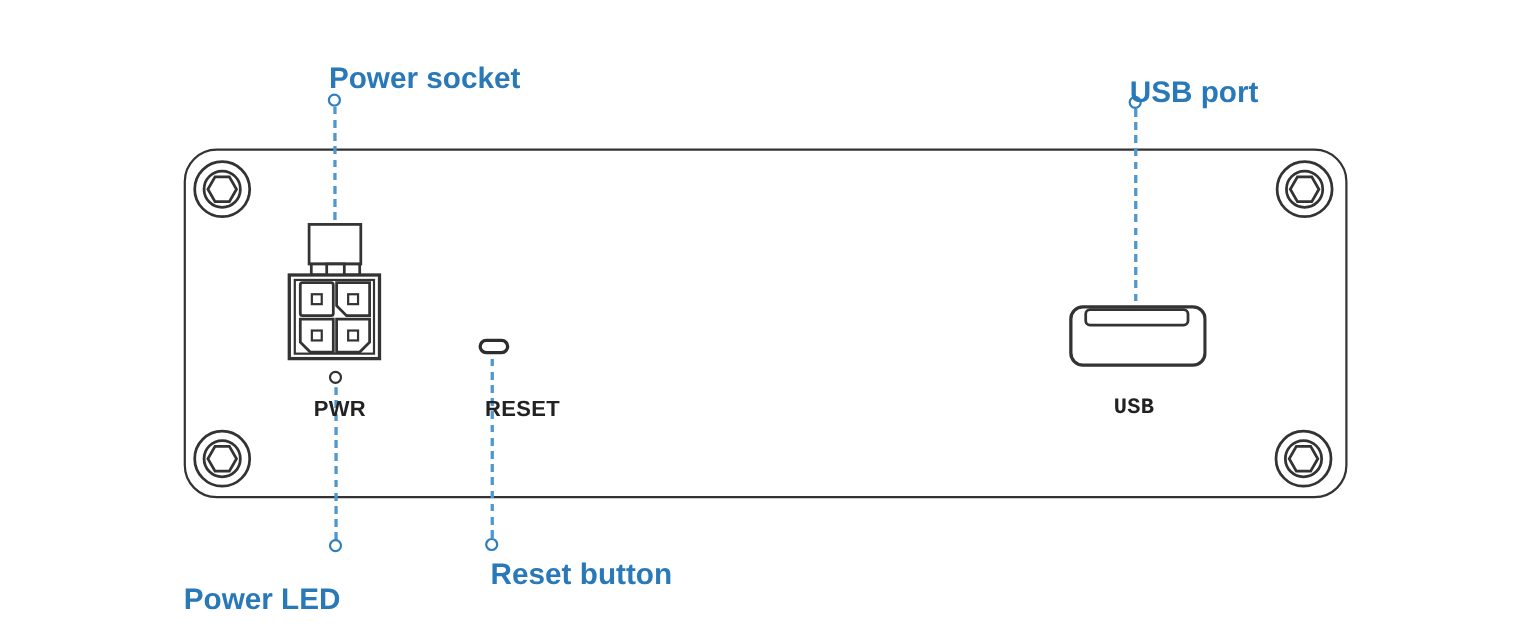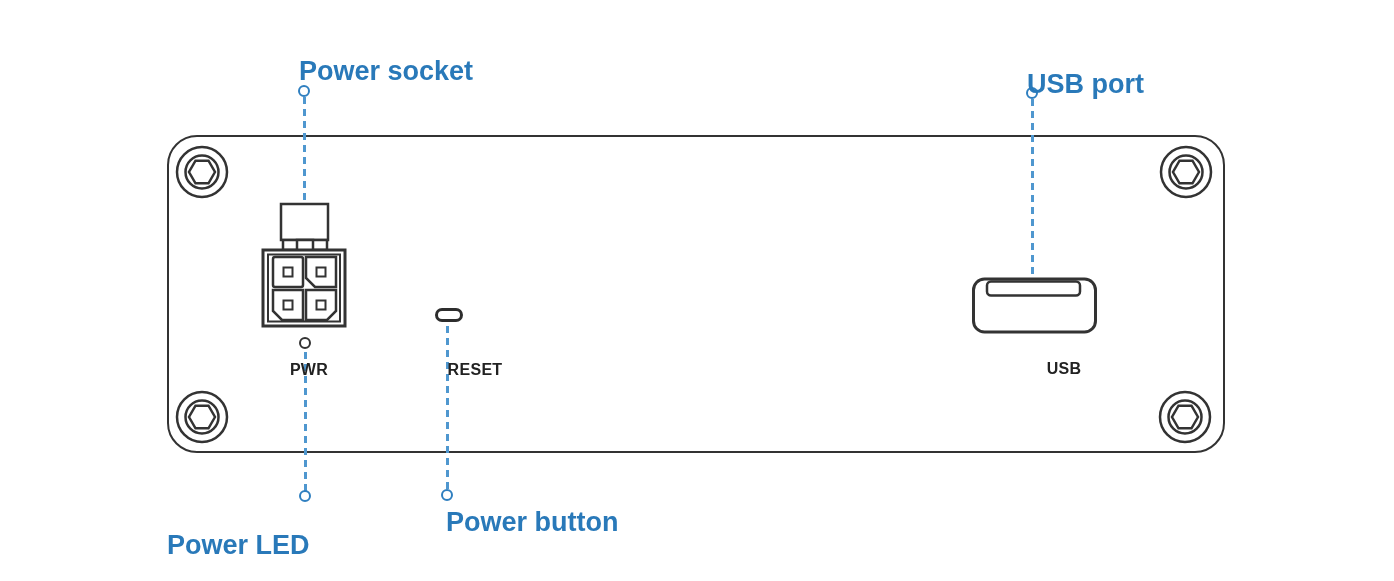--- a/index.html
+++ b/index.html
@@ -76,31 +76,31 @@
     white-space: nowrap;
     line-height: 1;
   }
   .callout-power-socket { left: 299px;  top: 58px; }
   .callout-usb-port     { left: 1027px; top: 59px; margin-top: 12px; }
   .callout-power-led    { left: 167px;  top: 532px; }
   .callout-reset        { left: 446px;  top: 509px; }
   
   .silk {
     position: absolute;
-    font-size: 16px;
+    font-size: 20px;
     font-weight: 700;
     color: #222222;
     letter-spacing: 0.3px;
     white-space: nowrap;
     transform: translateX(-50%);
     line-height: 1;
   }
   .silk-pwr   { left: 309px;  top: 362px; }
   .silk-reset { left: 475px;  top: 362px; }
-  .silk-usb   { left: 1064px; top: 361px; }
+  .silk-usb   { left: 1031px; top: 361px; font-family: Liberation Mono, monospace; }
   svg { display: block; }
 </style>
 </head>
 <body>
 
 <div class="stage">
 
   <div class="panel"></div>
 
   <div class="screw screw-tl">
@@ -171,19 +171,19 @@
   <div class="leader leader-reset"></div>
 
   <div class="leader-dot dot-power-socket"></div>
   <div class="leader-dot dot-usb-port"></div>
   <div class="leader-dot dot-power-led"></div>
   <div class="leader-dot dot-reset"></div>
 
   <div class="callout callout-power-socket">Power socket</div>
   <div class="callout callout-usb-port">USB port</div>
   <div class="callout callout-power-led">Power LED</div>
-  <div class="callout callout-reset">Power button</div>
+  <div class="callout callout-reset">Reset button</div>
 
   <div class="silk silk-pwr">PWR</div>
   <div class="silk silk-reset">RESET</div>
   <div class="silk silk-usb">USB</div>
 
 </div>
 
 </body></html>

